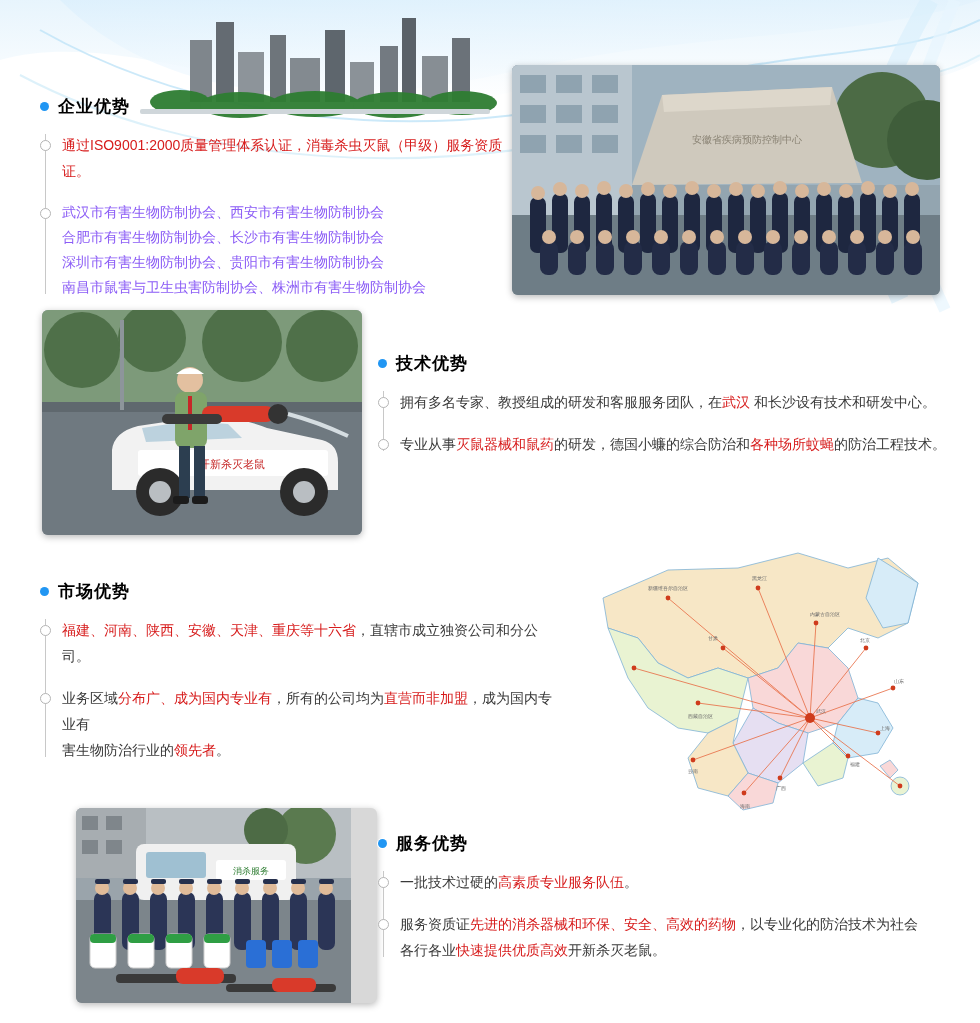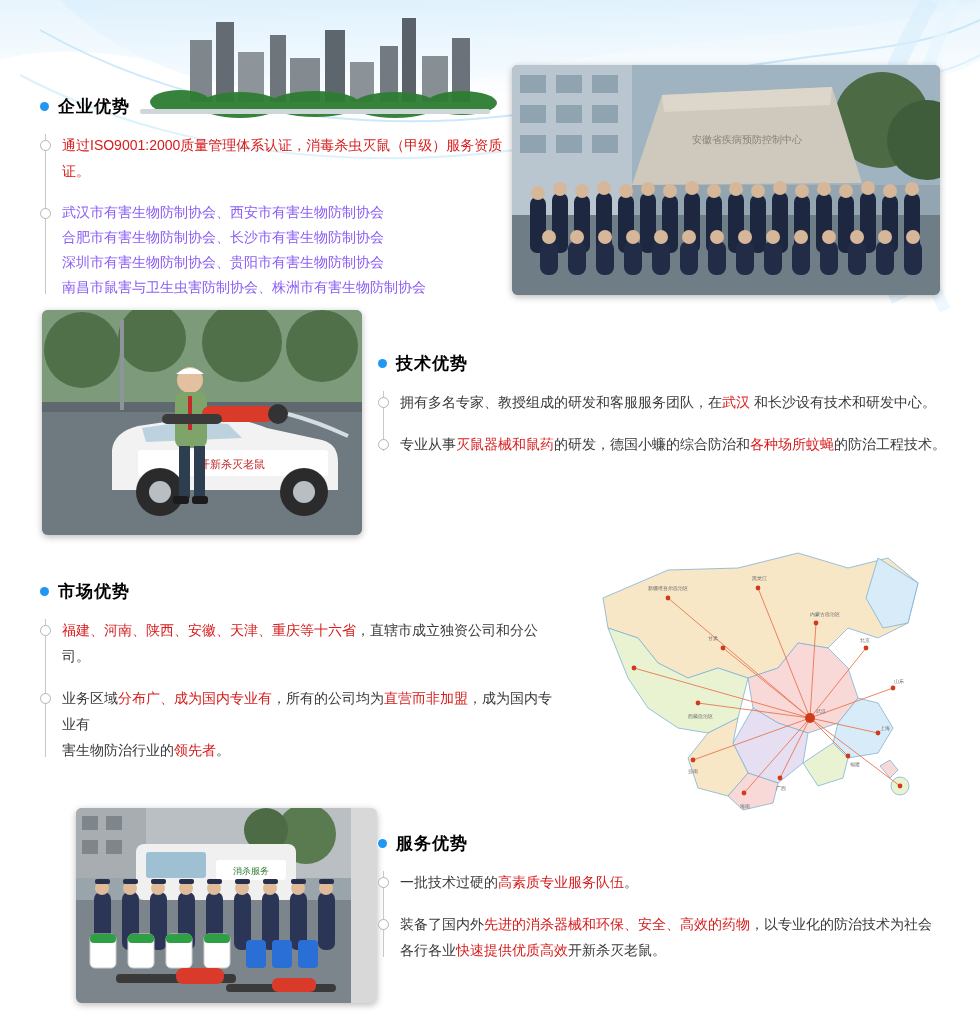--- a/index.html
+++ b/index.html
@@ -495,21 +495,21 @@
       <span>服务优势</span>
     </div>
     <div class="items">
       <div class="item">
         <span class="marker"></span>
         <span class="txt">一批技术过硬的</span><span class="red">高素质专业服务队伍</span><span class="txt">。</span>
       </div>
       <div class="item">
         <span class="marker"></span>
         <div>
-          <span class="txt">装备了国内外</span><span class="red">先进的消杀器械和环保、安全、高效的药物</span><span class="txt">，以专业化的防治技术为社会</span>
+          <span class="txt">服务资质证</span><span class="red">先进的消杀器械和环保、安全、高效的药物</span><span class="txt">，以专业化的防治技术为社会</span>
         </div>
         <div>
           <span class="txt">各行各业</span><span class="red">快速提供优质高效</span><span class="txt">开新杀灭老鼠。</span>
         </div>
       </div>
     </div>
   </div>
 
 </div>
 

